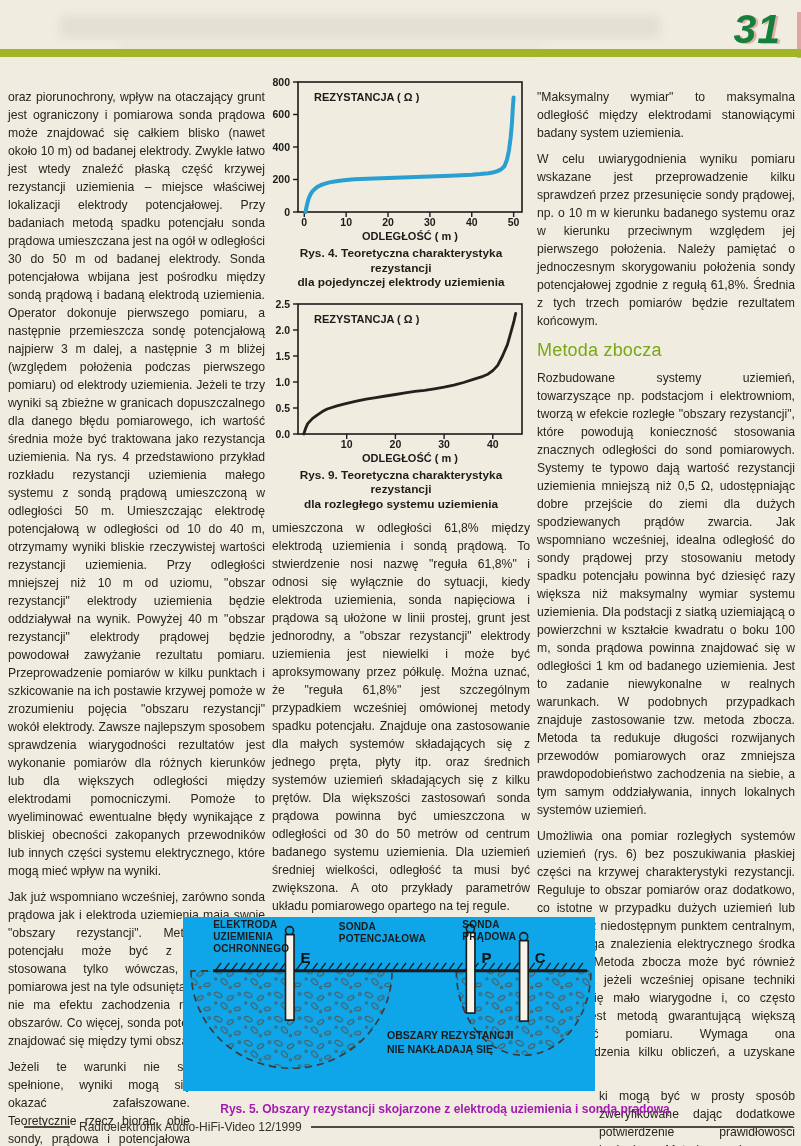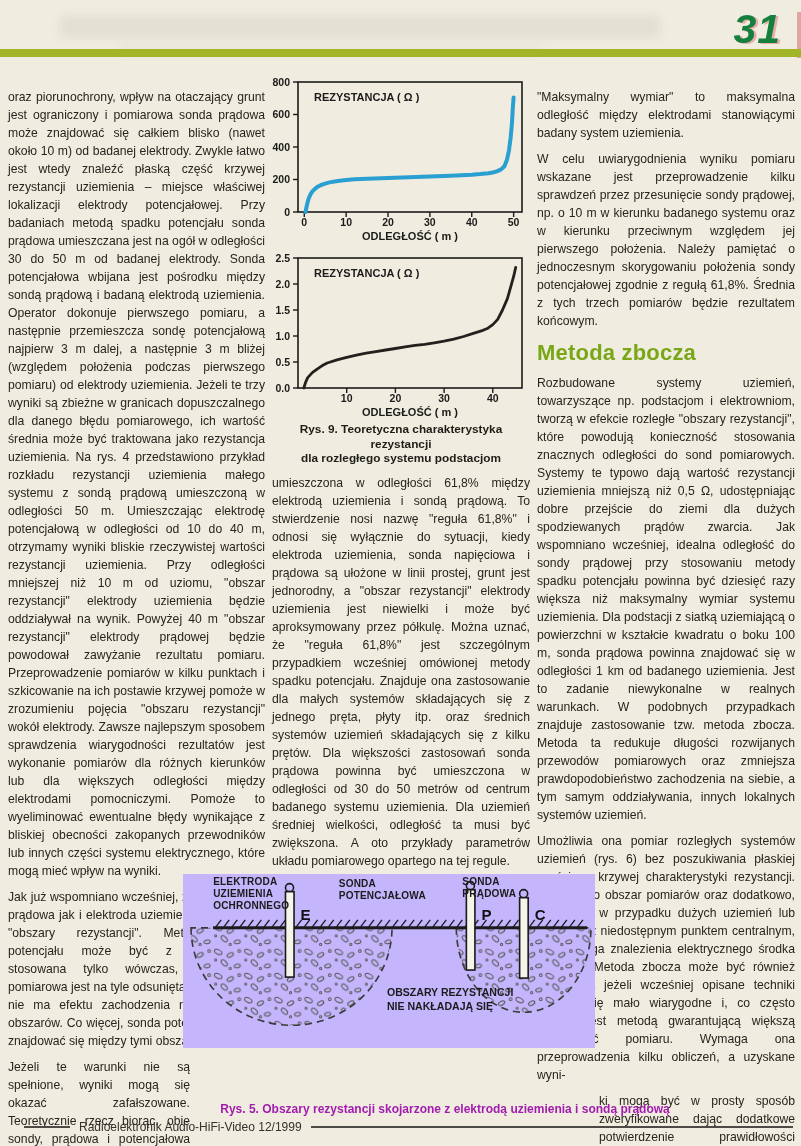--- a/index.html
+++ b/index.html
@@ -22,38 +22,38 @@
   .header-bar{position:absolute;left:0;right:0;top:49px;height:8px;background:#a2b427;}
 
   .col{position:absolute;top:80px;}
   .col1{left:8px;width:257px;}
   .col2{left:272px;width:258px;top:76px;}
   .col3{left:537px;width:258px;}
 
   .body{font-size:12.2px;line-height:18px;text-align:justify;margin:8px 0 4px;}
   .narrow-right{width:182px;}
   .narrow-left{margin-left:62px;}
-  .green-heading{margin:10px 0 8px;font-size:22px;font-weight:700;color:#79a718;letter-spacing:.2px;}
+  .green-heading{margin:10px 0 8px;font-size:18px;font-weight:400;color:#79a718;letter-spacing:.2px;}
 
   .chart-fig{margin:0 0 8px;}
   .chart-fig svg{display:block;}
   .chart-fig figcaption{
     font-weight:700;font-size:11.8px;line-height:14.5px;text-align:center;color:#1d1d18;margin:2px 4px 0;
   }
   .tick{font:700 10.5px "Liberation Sans",sans-serif;fill:#1b1b1b;}
   .ctitle{font:700 11px "Liberation Sans",sans-serif;fill:#1b1b1b;}
 
   .bullet .sq{
     display:inline-block;width:8px;height:8px;border:1.6px solid #26251f;
     margin-right:7px;position:relative;top:0.5px;background:#f7f4ea;
     box-shadow:1.3px 1.3px 0 rgba(38,37,31,.55);
   }
   .vals{white-space:pre;margin-left:12px;}
 
-  .fig5-wrap{position:absolute;left:183px;top:874px;width:412px;height:174px;background:#c4b5fd;}
+  .fig5-wrap{position:absolute;left:183px;top:917px;width:412px;height:174px;background:#0ea5e9;}
   .fig5-label{font:700 10px "Liberation Sans",sans-serif;fill:#1b1b1a;letter-spacing:.2px;}
   .fig5-letter{font:800 15px "Liberation Sans",sans-serif;fill:#111;}
   .fig5-note{font:700 10.5px "Liberation Sans",sans-serif;fill:#1b1b1a;}
   .fig5-caption{
     position:absolute;left:195px;top:1102px;width:500px;
     font-weight:700;font-size:12px;text-align:center;color:#a21caf;
   }
 
   .footer{
     position:absolute;left:24px;right:8px;top:1120px;
@@ -105,20 +105,24 @@
           <line x1="157.8878504672897" y1="136" x2="157.8878504672897" y2="141" stroke="#1b1b1b" stroke-width="1.4"></line>
           <text x="157.8878504672897" y="150" text-anchor="middle" class="tick">30</text>
           <line x1="199.7570093457944" y1="136" x2="199.7570093457944" y2="141" stroke="#1b1b1b" stroke-width="1.4"></line>
           <text x="199.7570093457944" y="150" text-anchor="middle" class="tick">40</text>
           <line x1="241.62616822429908" y1="136" x2="241.62616822429908" y2="141" stroke="#1b1b1b" stroke-width="1.4"></line>
           <text x="241.62616822429908" y="150" text-anchor="middle" class="tick">50</text>
           <text x="42" y="25" class="ctitle">REZYSTANCJA ( Ω )</text>
           <text x="138" y="164" text-anchor="middle" class="ctitle">ODLEGŁOŚĆ ( m )</text>
           <polyline points="33.5,136.0 34.8,129.5 36.5,123.0 38.6,118.1 40.7,114.9 44.8,111.3 49.0,109.0 53.2,107.6 57.4,106.4 65.8,105.0 74.1,104.0 82.5,103.3 95.1,102.7 116.0,101.9 137.0,101.2 157.9,100.6 178.8,99.8 199.8,98.8 208.1,98.1 216.5,97.2 220.7,96.5 224.9,95.4 229.1,93.4 232.4,90.2 234.9,84.0 237.0,74.3 238.7,61.3 240.0,46.6 240.8,32.0 241.6,21.4" fill="none" stroke="#2a9fd2" stroke-width="4" stroke-linejoin="round" stroke-linecap="round"></polyline>
         </svg>
+      <figcaption>
+        <span>Rys. 4. Teoretyczna charakterystyka rezystancji</span><br>
+        <span>dla pojedynczej elektrody uziemienia</span>
+      </figcaption>
     </figure>
 
     <figure class="chart-fig">
       <svg width="258" height="168" viewBox="0 0 258 168">
           <rect x="26" y="6" width="224" height="130" fill="none" stroke="#1b1b1b" stroke-width="1.6"></rect>
           <line x1="21" y1="136" x2="26" y2="136" stroke="#1b1b1b" stroke-width="1.4"></line>
           <text x="18" y="139.5" text-anchor="end" class="tick">0.0</text>
           <line x1="21" y1="110" x2="26" y2="110" stroke="#1b1b1b" stroke-width="1.4"></line>
           <text x="18" y="113.5" text-anchor="end" class="tick">0.5</text>
           <line x1="21" y1="84" x2="26" y2="84" stroke="#1b1b1b" stroke-width="1.4"></line>
@@ -136,21 +140,21 @@
           <line x1="172.08695652173913" y1="136" x2="172.08695652173913" y2="141" stroke="#1b1b1b" stroke-width="1.4"></line>
           <text x="172.08695652173913" y="150" text-anchor="middle" class="tick">30</text>
           <line x1="220.78260869565216" y1="136" x2="220.78260869565216" y2="141" stroke="#1b1b1b" stroke-width="1.4"></line>
           <text x="220.78260869565216" y="150" text-anchor="middle" class="tick">40</text>
           <text x="42" y="25" class="ctitle">REZYSTANCJA ( Ω )</text>
           <text x="138" y="164" text-anchor="middle" class="ctitle">ODLEGŁOŚĆ ( m )</text>
           <polyline points="31.8,136.0 33.8,129.8 35.7,125.6 40.6,120.4 45.5,116.8 50.3,113.6 55.2,111.0 65.0,107.9 74.7,105.3 84.4,103.2 94.2,101.2 103.9,99.6 113.7,98.0 123.4,96.5 133.1,94.9 142.9,93.4 152.6,92.3 162.3,90.8 172.1,89.2 181.8,87.1 191.6,84.5 201.3,81.4 211.0,78.3 215.9,76.2 220.8,72.6 225.7,67.4 230.5,58.0 235.4,46.6 238.8,34.6 241.7,24.2 243.7,15.4" fill="none" stroke="#22211e" stroke-width="2.8" stroke-linejoin="round" stroke-linecap="round"></polyline>
         </svg>
       <figcaption>
         <span>Rys. 9. Teoretyczna charakterystyka rezystancji</span><br>
-        <span>dla rozległego systemu podstacjom</span>
+        <span>dla rozległego systemu uziemienia</span>
       </figcaption>
     </figure>
 
     <p class="body">umieszczona w odległości 61,8% między elektrodą uziemienia i sondą prądową. To stwierdzenie nosi nazwę "reguła 61,8%" i odnosi się wyłącznie do sytuacji, kiedy elektroda uziemienia, sonda napięciowa i prądowa są ułożone w linii prostej, grunt jest jednorodny, a "obszar rezystancji" elektrody uziemienia jest niewielki i może być aproksymowany przez półkulę. Można uznać, że "reguła 61,8%" jest szczególnym przypadkiem wcześniej omówionej metody spadku potencjału. Znajduje ona zastosowanie dla małych systemów składających się z jednego pręta, płyty itp. oraz średnich systemów uziemień składających się z kilku prętów. Dla większości zastosowań sonda prądowa powinna być umieszczona w odległości od 30 do 50 metrów od centrum badanego systemu uziemienia. Dla uziemień średniej wielkości, odległość ta musi być zwiększona. A oto przykłady parametrów układu pomiarowego opartego na tej regule.</p>
 
     <p class="body bullet"><span class="sq"></span><span>Odległość sondy potencjałowej od środka systemu uziemienia:</span><span class="vals">62 m   93 m   124 m</span></p>
     <p class="body bullet"><span class="sq"></span><span>Odległość sondy prądowej od środka sy-</span></p>
   </div>
 
   <div class="col col3">

